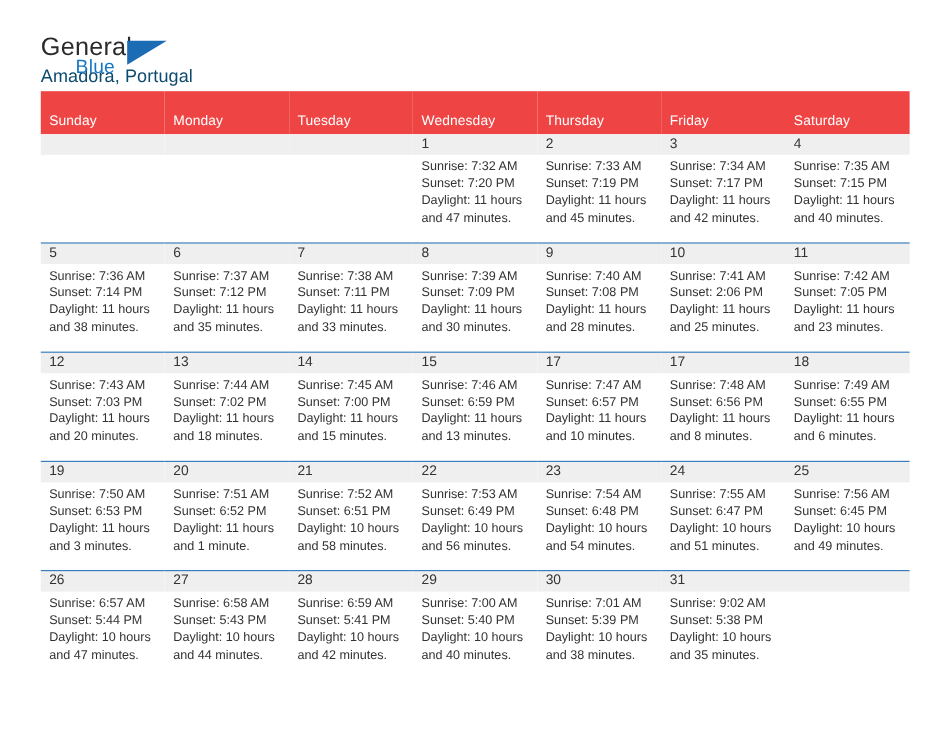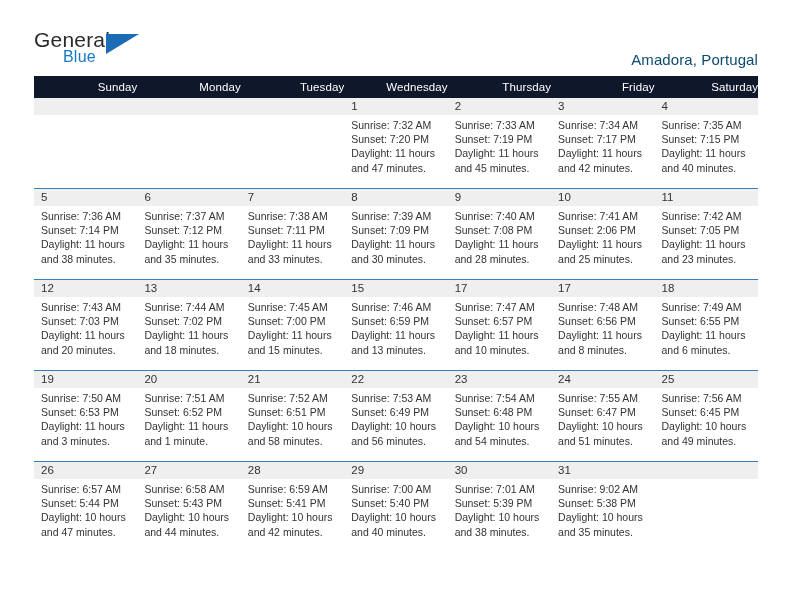--- a/index.html
+++ b/index.html
@@ -23,20 +23,21 @@
   }
 
   
   .header {
     display: flex;
     align-items: flex-start;
     justify-content: space-between;
     padding-top: 28px;
     height: 72px;
     box-sizing: border-box;
+    flex-direction: column;
   }
   .brand {
     position: relative;
     width: 130px;
     height: 52px;
     user-select: none;
   }
   .brand-general {
     position: absolute;
     left: 0;
@@ -82,26 +83,26 @@
   }
 
   
   .calendar {
     margin-top: 4px;
     width: 724px;
     border-collapse: collapse;
     table-layout: fixed;
   }
   .calendar th {
-    background: #0f172a;
+    background: #ef4444;
     color: #ffffff;
     font-weight: normal;
     font-size: 11.5px;
-    text-align: right;
-    padding: 5px 0 5px 7px;
+    text-align: left;
+    padding: 19px 0 5px 7px;
     letter-spacing: .1px;
     height: 19px;
     box-sizing: border-box;
   }
   .calendar td {
     vertical-align: top;
     border-top: 1px solid #3a7cbd;
     padding: 0;
     height: 90px;
     box-sizing: border-box;

